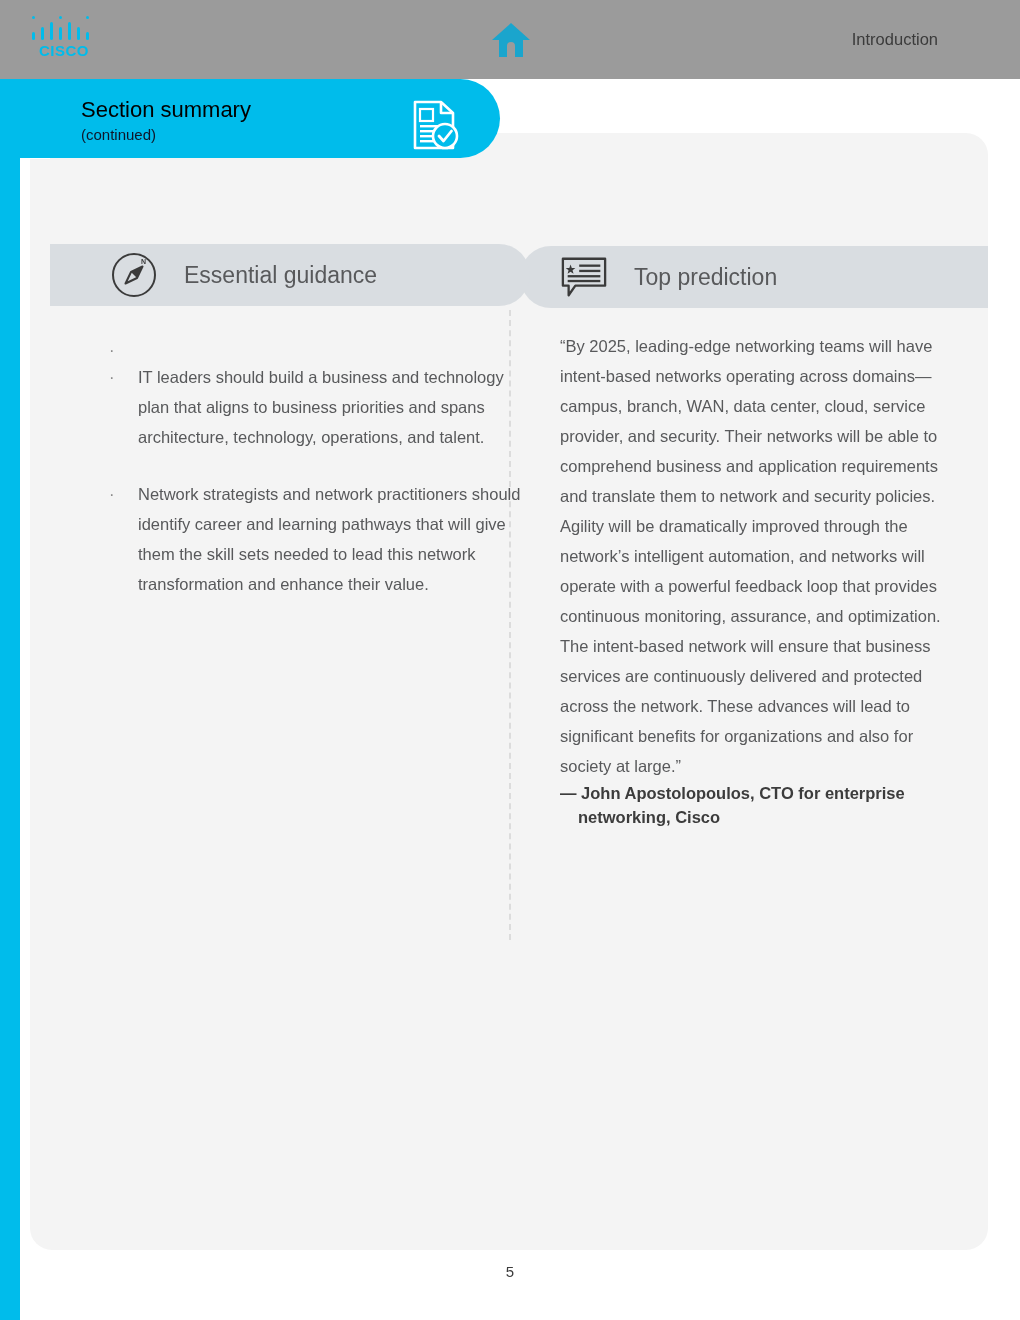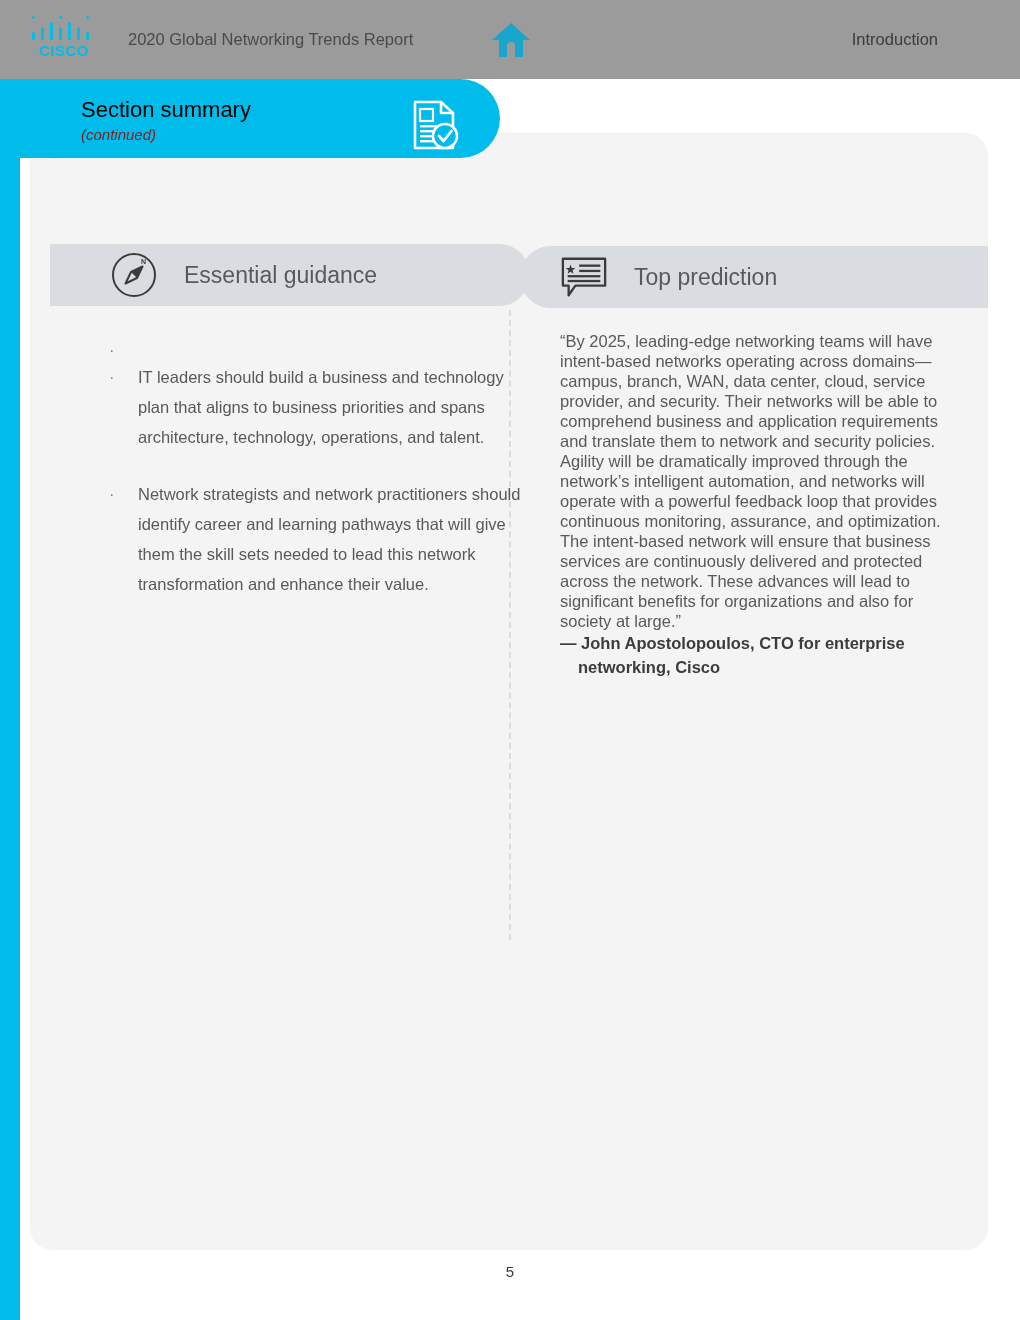--- a/index.html
+++ b/index.html
@@ -98,23 +98,22 @@
     position: absolute;
     left: 81px; top: 18px;
     font-size: 22px;
     color: #000000;
     white-space: nowrap;
   }
   .banner-sub {
     position: absolute;
     left: 81px; top: 47px;
     font-size: 15px;
-    color: #7f1d1d;
-    white-space: nowrap;
-    font-style: italic;
+    color: #0f172a;
+    white-space: nowrap;
   }
   .doc-icon {
     position: absolute;
     left: 411px; top: 100px;
     width: 48px; height: 50px;
     z-index: 4;
   }
 
   
   .card {
@@ -181,21 +180,21 @@
   }
   ul.guidance li .bullet {
     position: absolute;
     left: 29px; top: 0px;
     font-size: 16.5px;
     color: #8a8a8a;
   }
 
   .quote-text {
     font-size: 16.5px;
-    line-height: 20px;
+    line-height: 30px;
     color: #58595b;
   }
   .quote-attr {
     font-size: 16.5px;
     line-height: 24px;
     font-weight: bold;
     color: #3c3c3c;
     padding-left: 18px;
     text-indent: -18px;
   }
@@ -236,21 +235,20 @@
         <i style="left:38px; height:18px;"></i>
         <i style="left:47px; height:13px;"></i>
         <i style="left:56px; height:8px;"></i>
         <span class="cisco-dot" style="left:2px;  top:-6px;"></span>
         <span class="cisco-dot" style="left:29px; top:-6px;"></span>
         <span class="cisco-dot" style="left:56px; top:-6px;"></span>
       </div>
       <div class="cisco-word">CISCO</div>
     </div>
 
-    <div class="report-title">2020 Global Networking Trends Report</div>
 
     <div class="home-icon">
       <svg width="40" height="36" viewBox="0 0 40 36" xmlns="http://www.w3.org/2000/svg">
         <path d="M20 1 L39 18 L32 18 L32 35 L24 35 L24 24 A4 4 0 0 0 16 24 L16 35 L8 35 L8 18 L1 18 Z" fill="#1aa5cd"></path>
       </svg>
     </div>
 
     <div class="section-label">Introduction</div>
   </div>
 

